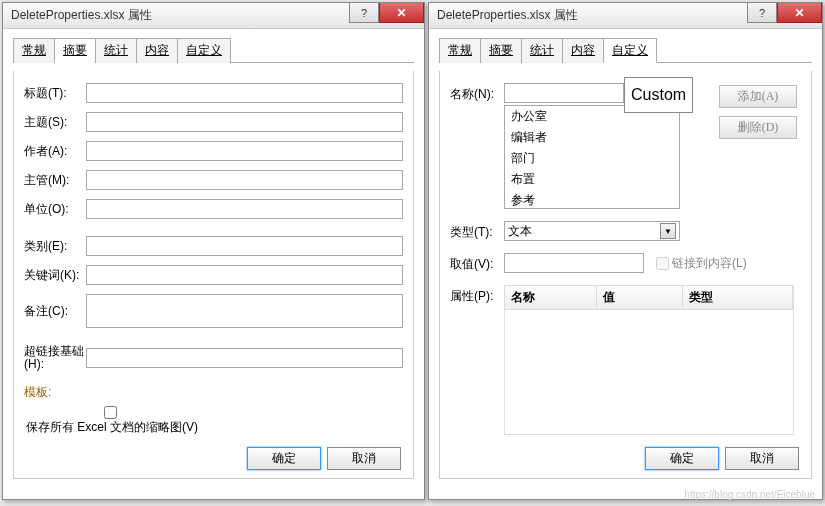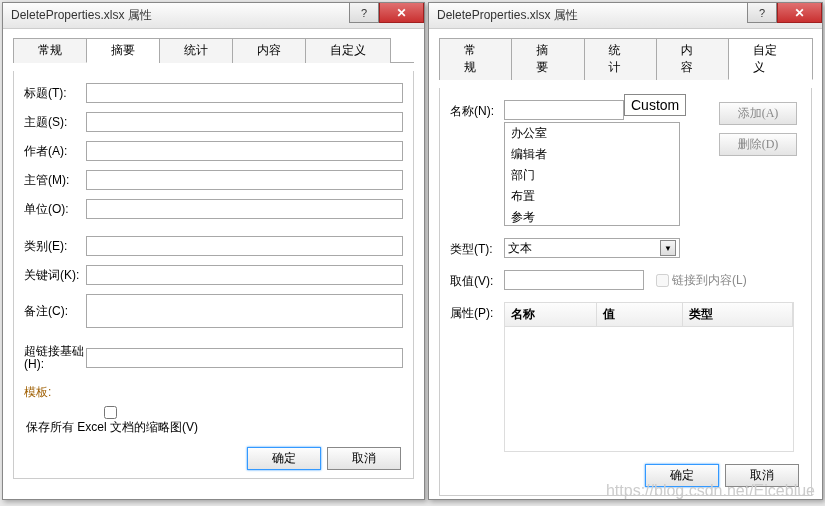--- a/index.html
+++ b/index.html
@@ -8,21 +8,21 @@
 .dlg-left { left: 2px; top: 2px; width: 423px; height: 498px; }
 .dlg-right { left: 428px; top: 2px; width: 395px; height: 498px; }
 .titlebar { height: 26px; background: linear-gradient(#fdfdfd, #e6e6e6); border-bottom: 1px solid #ccc; display: flex; align-items: center; padding-left: 8px; position: relative; }
 .titlebar .title { color: #333; }
 .tb-btns { position: absolute; right: 0; top: 0; display: flex; }
 .tb-btn { width: 30px; height: 20px; border: 1px solid #888; border-top: none; display: flex; align-items: center; justify-content: center; font-size: 11px; }
 .tb-help { background: linear-gradient(#f5f5f5,#ddd); color:#333; }
 .tb-close { background: linear-gradient(#e07070,#c93030); color:#fff; border-color:#a02020; width:45px; font-weight:bold; font-size:12px;}
 .content { padding: 8px 10px 0 10px; }
 .tabs { display: flex; border-bottom: 1px solid #aaa; margin-bottom: 8px; }
-.tab { padding: 3px 24px; border: 1px solid #aaa; border-bottom: none; background: #f4f4f4; margin-right: -1px; position: relative; top: 1px; cursor: pointer; }
+.tab { padding: 3px 8px; border: 1px solid #aaa; border-bottom: none; background: #f4f4f4; margin-right: -1px; position: relative; top: 1px; cursor: pointer; text-decoration: underline; }
 .tab.active { background: #fff; border-bottom: 1px solid #fff; }
 .panel { border: 1px solid #ccc; border-top: none; padding: 12px 10px; height: 408px; position: relative; }
 .form-row { display: flex; align-items: center; margin-bottom: 9px; }
 .form-row label { width: 62px; text-align: left; }
 .form-row input[type=text] { flex: 1; border: 1px solid #a8a8a8; height: 20px; padding: 0 3px; background:#fff; }
 .form-row .ml { width: 62px; }
 .gap { height: 8px; }
 .static-label { color:#a16207; margin-top:4px; }
 .checkbox-row { position:absolute; bottom:42px; left:12px; display:flex; align-items:center;flex-direction:column; }
 .checkbox-row input { margin-right:4px; }
@@ -30,31 +30,31 @@
 .btn { width:74px; height:23px; border:1px solid #888; background:linear-gradient(#fdfdfd,#e4e4e4); cursor:pointer; }
 .btn.default { border:1px solid #3399ff; box-shadow:0 0 2px #3399ff; }
 
 .r-row { display:flex; align-items:flex-start; margin-bottom:12px; }
 .r-row > label { width:54px; padding-top:3px; }
 .r-name-input { width:120px; height:20px; border:1px solid #a8a8a8; padding:0 3px; }
 .r-listbox { width:176px; height:104px; border:1px solid #a8a8a8; overflow-y:scroll; background:#fff; margin-top:2px; }
 .r-listbox div { padding:2px 6px; }
 .r-side-btns { position:absolute; right:14px; top:14px; display:flex; flex-direction:column; gap:8px; width:78px; }
 .r-side-btns button { height:23px; border:1px solid #bbb; background:linear-gradient(#fdfdfd,#e4e4e4); color:#888;font-family:Liberation Serif, serif; }
-.tooltip { position:absolute; left:184px; top:6px; background:#fffffe; border:1px solid #888; padding:2px 6px; font-size:14px; z-index:5; }
+.tooltip { position:absolute; left:184px; top:6px; background:#fffffe; border:1px solid #888; padding:8px 6px; font-size:16px; z-index:5; }
 .type-select { width:176px; height:20px; border:1px solid #a8a8a8; background:#fff; display:flex; align-items:center; justify-content:space-between; padding:0 3px; }
 .type-select .arrow { width:16px; height:16px; border:1px solid #888; background:linear-gradient(#f5f5f5,#ddd); display:flex; align-items:center; justify-content:center; font-size:8px; }
 .value-input { width:140px; height:20px; border:1px solid #a8a8a8; }
 .link-check { display:flex; align-items:center; margin-left:12px; color:#888; }
 .link-check input { margin-right:3px; }
 .prop-table { width:290px; height:150px; border:1px solid #ddd; }
 .prop-table-head { display:flex; background:linear-gradient(#fdfdfd,#eee); border-bottom:1px solid #ddd; }
 .prop-table-head div { padding:3px 6px; border-right:1px solid #ddd;font-weight:bold; }
 .ph1{width:92px;} .ph2{width:86px;} .ph3{flex:1;}
-.watermark { position:absolute; right:10px; bottom:6px; color:#ccc; font-size:16px; pointer-events:none;}
+.watermark { position:absolute; right:10px; bottom:6px; color:#ccc; font-size:10px; pointer-events:none;}
 </style>
 </head>
 <body>
 
 <div class="dialog dlg-left">
   <div class="titlebar">
     <span class="title">DeleteProperties.xlsx 属性</span>
     <div class="tb-btns">
       <div class="tb-btn tb-help">?</div>
       <div class="tb-btn tb-close">✕</div>

